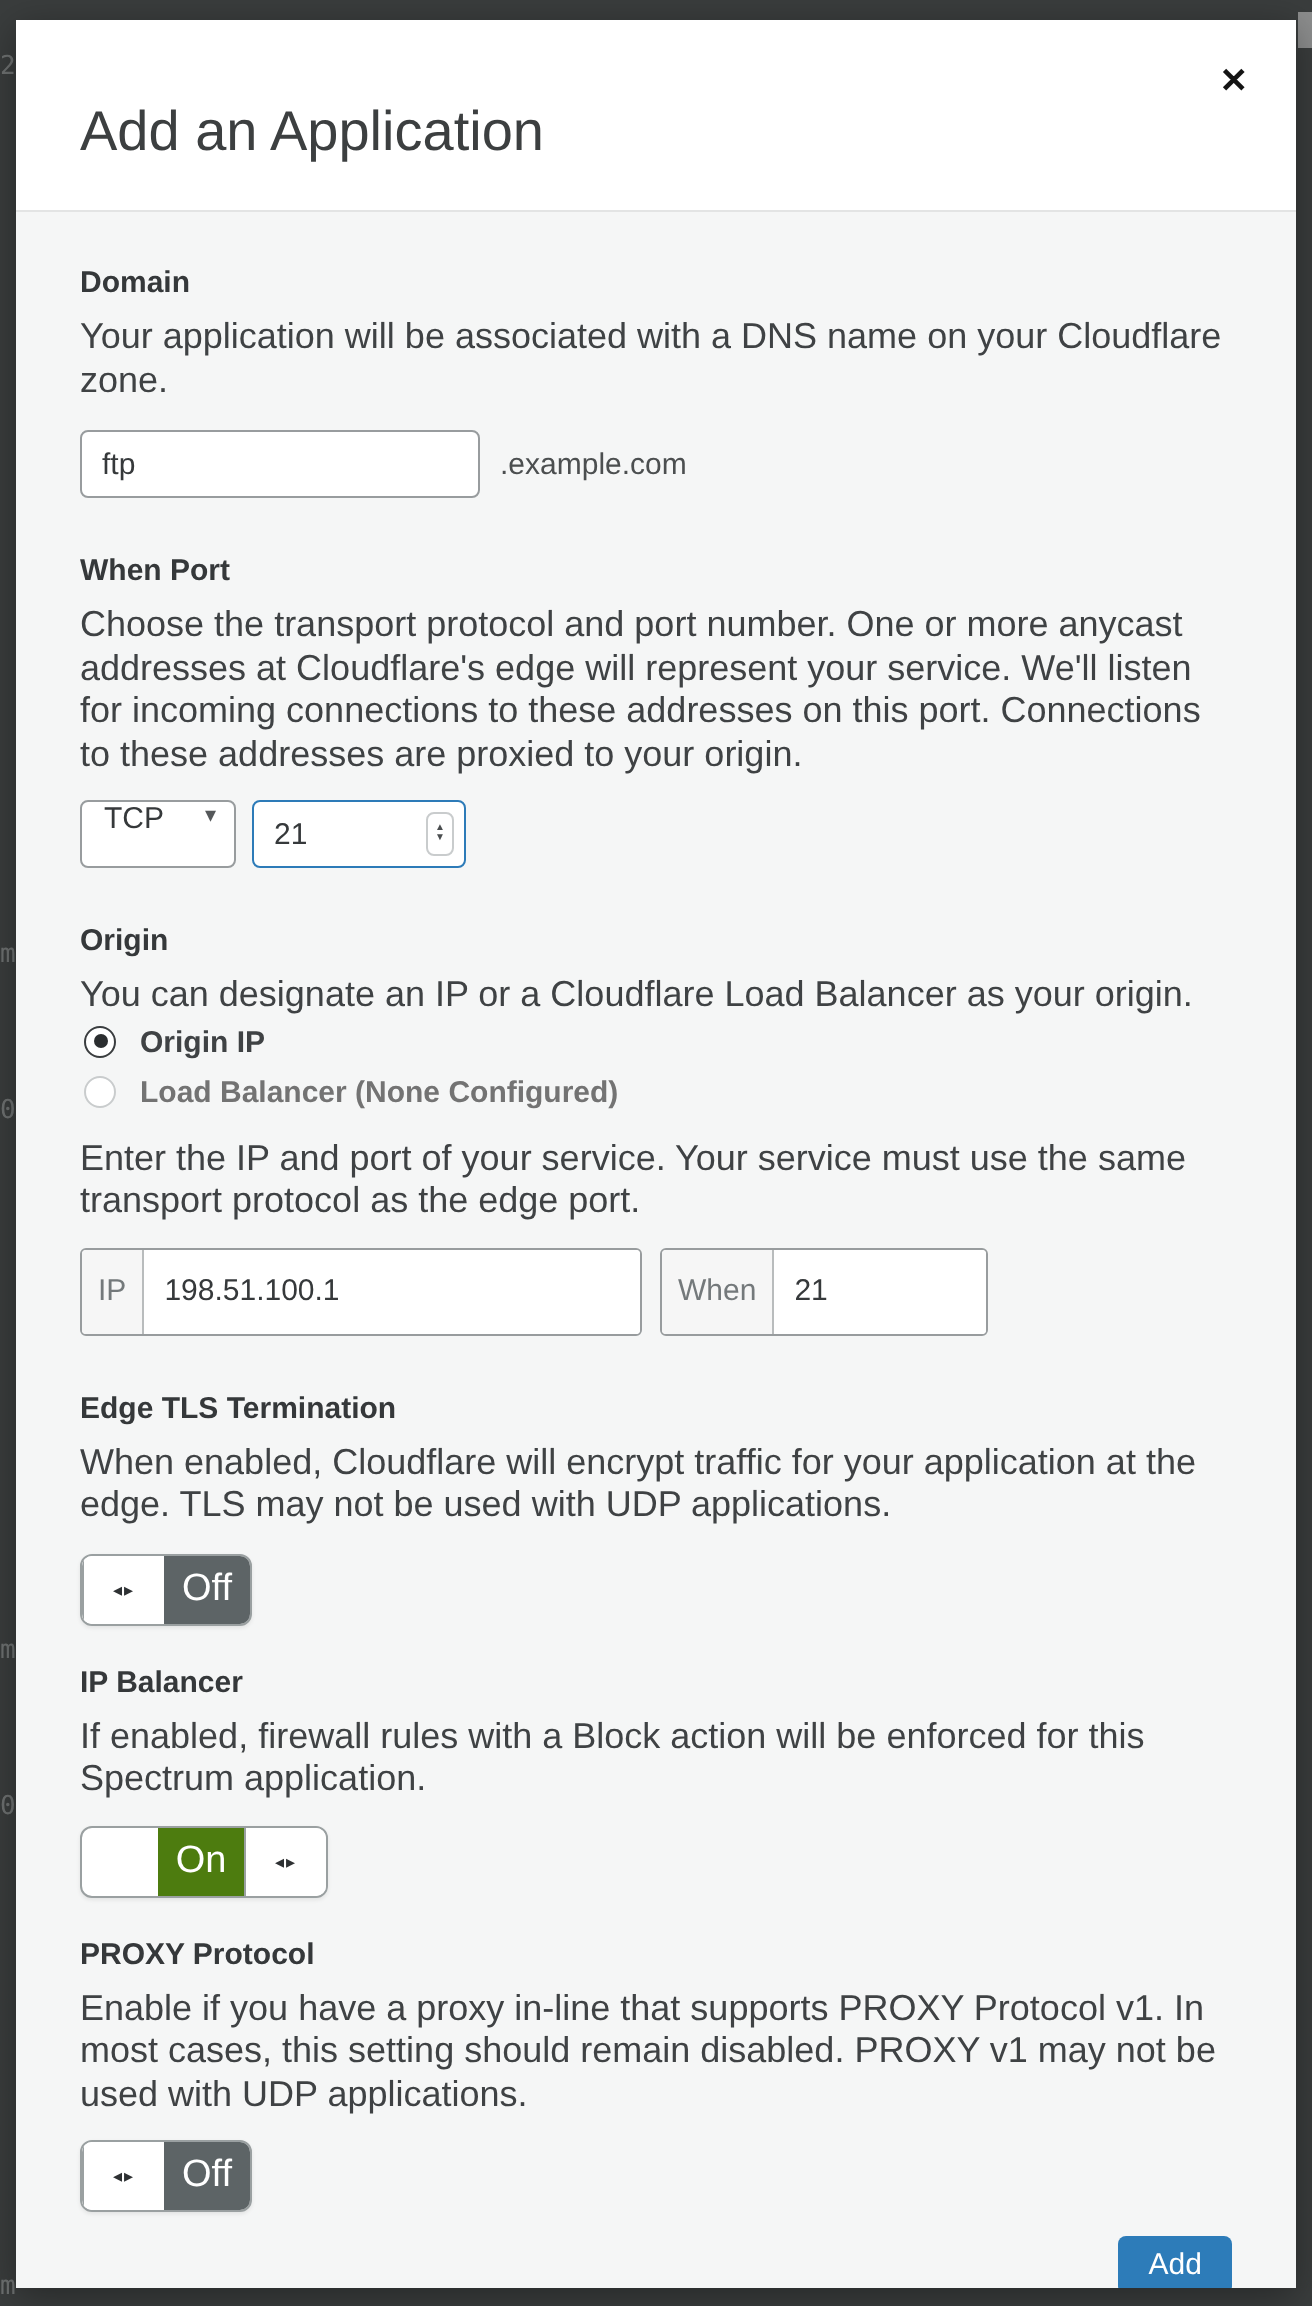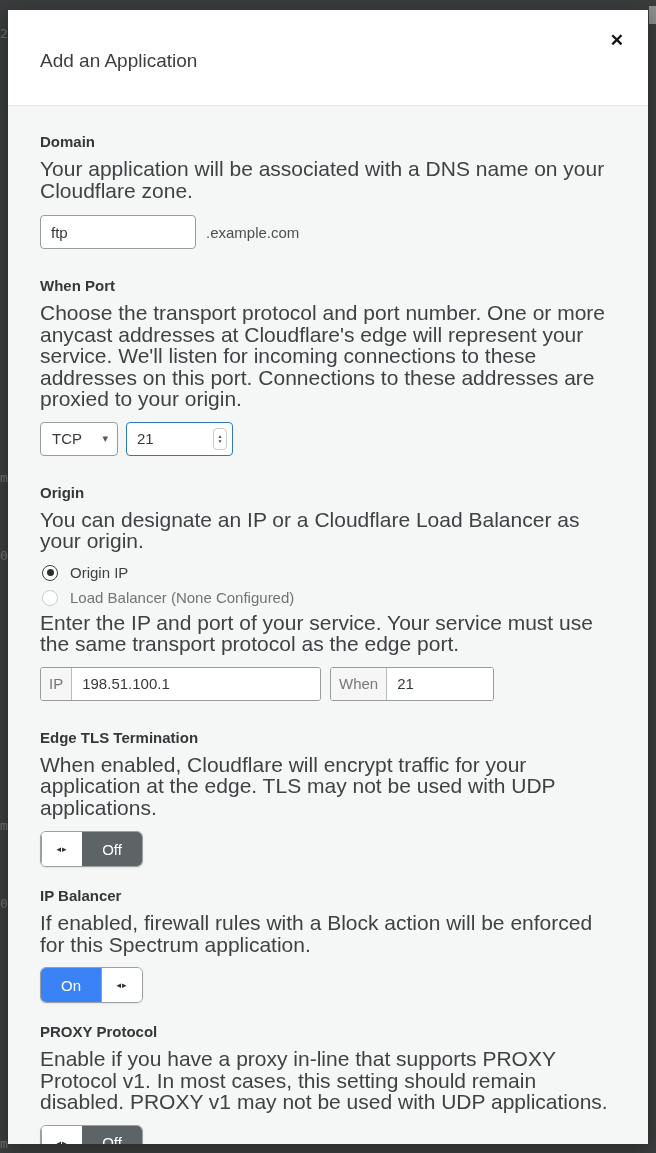--- a/index.html
+++ b/index.html
@@ -28,88 +28,88 @@
   
   .modal {
     position:absolute; left:8px; top:10px; width:640px; height:1134px;
     background:#f5f6f6; overflow:hidden;
     box-shadow:0 4px 18px rgba(0,0,0,.35);
   }
   .modal-header {
     position:relative; height:96px; background:#ffffff;
     border-bottom:1px solid #e3e4e4; padding:40px 32px 0 32px;
   }
-  .modal-title { font-size:19px; color:#3c3f40; font-weight:400; }
+  .modal-title { font-size:28px; color:#3c3f40; font-weight:400; }
   .close-btn {
     position:absolute; top:22px; right:24px;
     font-size:17px; font-weight:700; color:#141414;
     cursor:pointer; line-height:1;
   }
 
   .modal-body { padding:0 32px; }
 
   h3.sec {
     font-size:15px; font-weight:700; color:#35383a; line-height:20px;
   }
-  p.desc { font-size:21px; line-height:21.5px; color:#3f4244; margin-top:6px; }
+  p.desc { font-size:18px; line-height:21.5px; color:#3f4244; margin-top:6px; }
 
   
   .mt-first { margin-top:26px; }
   .mt-sec   { margin-top:27px; }
   .mt-sec-s { margin-top:19px; }
 
   
   .text-input {
     height:34px; background:#fff; border:1px solid #989c9e; border-radius:4px;
     font-family:"Liberation Sans", sans-serif;
     font-size:15px; color:#36393b; padding:0 10px; outline:none;
   }
   .domain-row { margin-top:14px; display:flex; align-items:center; }
-  .domain-input { width:156px; }
+  .domain-input { width:200px; }
   .domain-suffix { font-size:15px; color:#4c4f50; margin-left:10px; }
 
   .controls-row { margin-top:12px; display:flex; align-items:center; }
   .select {
     width:78px; height:34px; background:#fff; border:1px solid #989c9e;
-    border-radius:4px; display:flex; align-items:center; justify-content:space-between;
+    border-radius:4px; display:flex; justify-content:space-between;
     padding:0 9px 0 11px; cursor:pointer;
   }
   .select .sel-val { font-size:15px; color:#36393b; }
   .select .chev { font-size:11px; color:#55585a; }
   .port-wrap { position:relative; margin-left:8px; }
   .port-input {
     width:107px; border:1.5px solid #2d7bb8; border-radius:4px; padding-right:26px;
   }
   .stepper {
     position:absolute; right:6px; top:6px; width:14px; height:22px;
     background:#fff; border:1px solid #c9cccd; border-radius:4px;
     display:flex; flex-direction:column; align-items:center; justify-content:center;
     cursor:pointer;
   }
   .stepper span { font-size:5px; line-height:5px; color:#4a4d4f; }
 
   
   .radio-group { margin-top:4px; }
-  .radio-row { display:flex; align-items:flex-end; height:25px; cursor:pointer; }
+  .radio-row { display:flex; align-items:flex-start; height:25px; cursor:pointer;font-weight:bold; }
   .radio-dot {
     width:16px; height:16px; border-radius:50%; background:#fff;
     border:1px solid #3a3d3f; margin:0 12px 0 2px; position:relative; flex:0 0 auto;
   }
   .radio-dot.checked::after {
     content:""; position:absolute; left:3.5px; top:3.5px;
     width:7px; height:7px; border-radius:50%; background:#2b2e30;
   }
   .radio-dot.disabled { border-color:#c9cccd; }
   .radio-label { font-size:15px; color:#3f4244; }
   .radio-label.disabled { color:#737373; }
 
   
   .ipport-row { margin-top:12px; display:flex; }
   .pref-group {
-    display:flex; height:34px; background:#fff; border:1px solid #989c9e;
+    display:flex; height:44px; background:#fff; border:1px solid #989c9e;
     border-radius:3px; overflow:hidden; align-items:stretch;
   }
   .pref-label {
     background:#f6f6f6; border-right:1px solid #b9bcbd; color:#74797b;
     font-size:15px; display:flex; align-items:center; padding:0 8px;
   }
   .pref-input {
     border:none; outline:none; font-family:"Liberation Sans", sans-serif;
     font-size:15px; color:#36393b; padding:0 10px; background:#fff;
   }
@@ -122,25 +122,25 @@
   .toggle {
     margin-top:13px; display:inline-flex; height:36px; border-radius:6px;
     border:1px solid #9aa0a1; overflow:hidden; cursor:pointer; background:#fff;
     box-shadow:0 1px 2px rgba(0,0,0,.08);
   }
   .tg-knob {
     width:41px; background:#fff; display:flex; align-items:center; justify-content:center;
     font-size:9px; color:#2e3133; letter-spacing:1px;
   }
   .tg-label {
-    width:60px; display:flex; align-items:center; justify-content:center;
-    font-size:15px; color:#fff;
+    width:43px; display:flex; align-items:center; justify-content:center;
+    font-size:19px; color:#fff;
   }
   .tg-off .tg-label { background:#5d6466; }
-  .tg-on  .tg-label { background:#3b82f6; }
+  .tg-on  .tg-label { background:#4d7c0f;margin-left:38px; }
   .tg-off .tg-knob { border-left:1px solid #9aa0a1; }
   .tg-on  .tg-knob { border-left:1px solid #9aa0a1; }
 
   .tm12 { margin-top:12px; }
   .tm14 { margin-top:13px; }
 
   
   .footer-row { margin-top:12px; display:flex; justify-content:flex-end; }
   .add-btn {
     background:#2d7cb9; color:#fff; font-size:15px; border:none; border-radius:4px;

